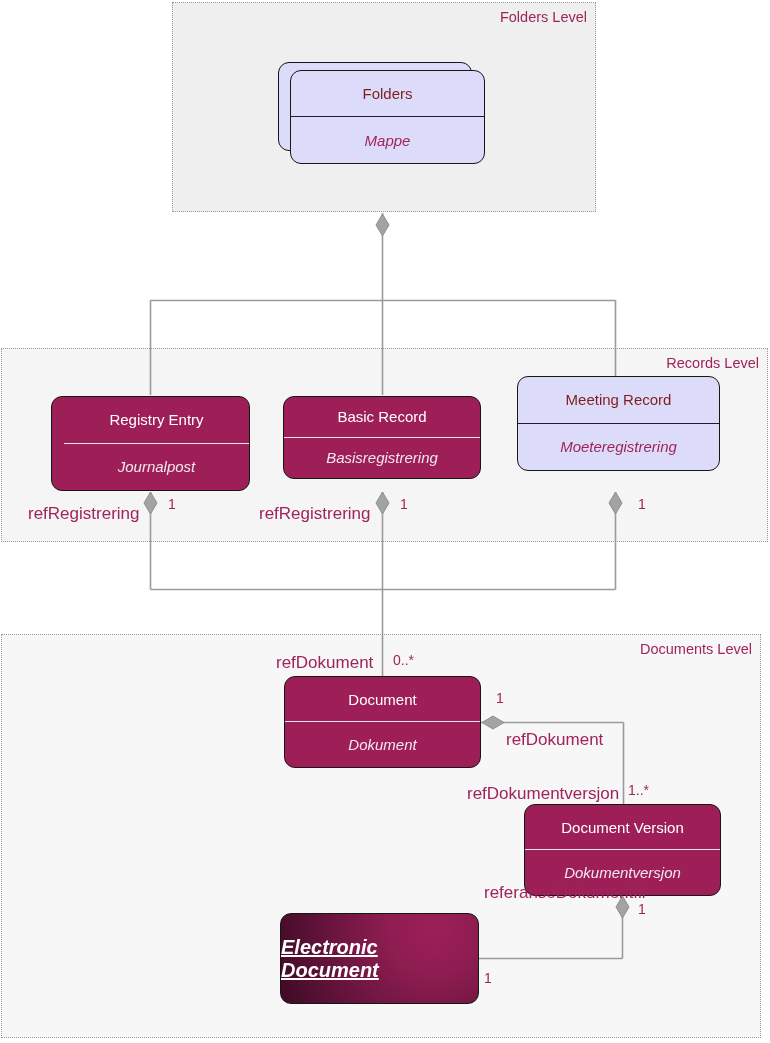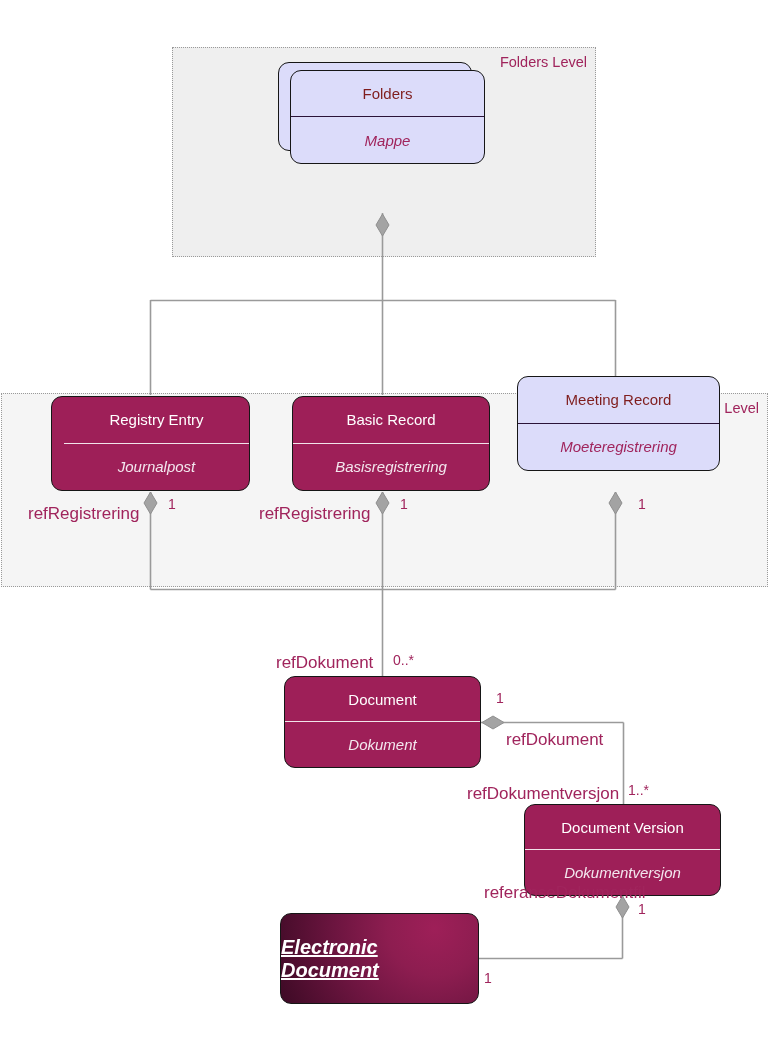--- a/index.html
+++ b/index.html
@@ -15,21 +15,20 @@
     width: 770px;
     height: 1043px;
     background: #ffffff;
     overflow: hidden;
   }
   
   .level {
     position: absolute;
     border: 1px dotted #9a9a9a;
     box-sizing: border-box;
-    margin-top: 45px;
   }
   .level-label {
     position: absolute;
     right: 8px;
     top: 6px;
     font-size: 14.5px;
     color: #a0245c;
     white-space: nowrap;
   }
   #level-folders {
@@ -146,20 +145,23 @@
 <div id="canvas">
 
   <div class="level" id="level-folders">
     <span class="level-label">Folders Level</span>
   </div>
 
   <div class="level" id="level-records">
     <span class="level-label">Records Level</span>
   </div>
 
+  <div class="level" id="level-documents">
+    <span class="level-label">Documents Level</span>
+  </div>
 
   <svg id="connectors" viewBox="0 0 770 1043" width="770" height="1043">
     <g stroke="#9a9a9a" stroke-width="1.6" fill="none">
 
       <line x1="382.5" y1="213" x2="382.5" y2="300"></line>
 
       <line x1="150.5" y1="300.5" x2="615.5" y2="300.5"></line>
       <line x1="150.5" y1="300" x2="150.5" y2="395"></line>
       <line x1="382.5" y1="300" x2="382.5" y2="395"></line>
       <line x1="615.5" y1="300" x2="615.5" y2="395"></line>
@@ -192,21 +194,21 @@
   <div class="cls lavender" id="cls-folders" style="left:290px; top:70px; width:195px; height:94px;">
     <div class="title">Folders</div>
     <div class="subtitle">Mappe</div>
   </div>
 
   <div class="cls magenta" id="cls-registry-entry" style="left:51px; top:396px; width:199px; height:95px;padding-left:12px;">
     <div class="title">Registry Entry</div>
     <div class="subtitle">Journalpost</div>
   </div>
 
-  <div class="cls magenta" id="cls-basic-record" style="left:292px; top:396px; width:198px; height:95px;text-align:center;">
+  <div class="cls magenta" id="cls-basic-record" style="left:283px; top:396px; width:198px; height:83px;text-align:center;">
     <div class="title">Basic Record</div>
     <div class="subtitle">Basisregistrering</div>
   </div>
 
   <div class="cls lavender" id="cls-meeting-record" style="left:517px; top:376px; width:203px; height:95px;">
     <div class="title">Meeting Record</div>
     <div class="subtitle">Moeteregistrering</div>
   </div>
 
   <div class="cls magenta" id="cls-document" style="left:284px; top:676px; width:197px; height:92px;">

